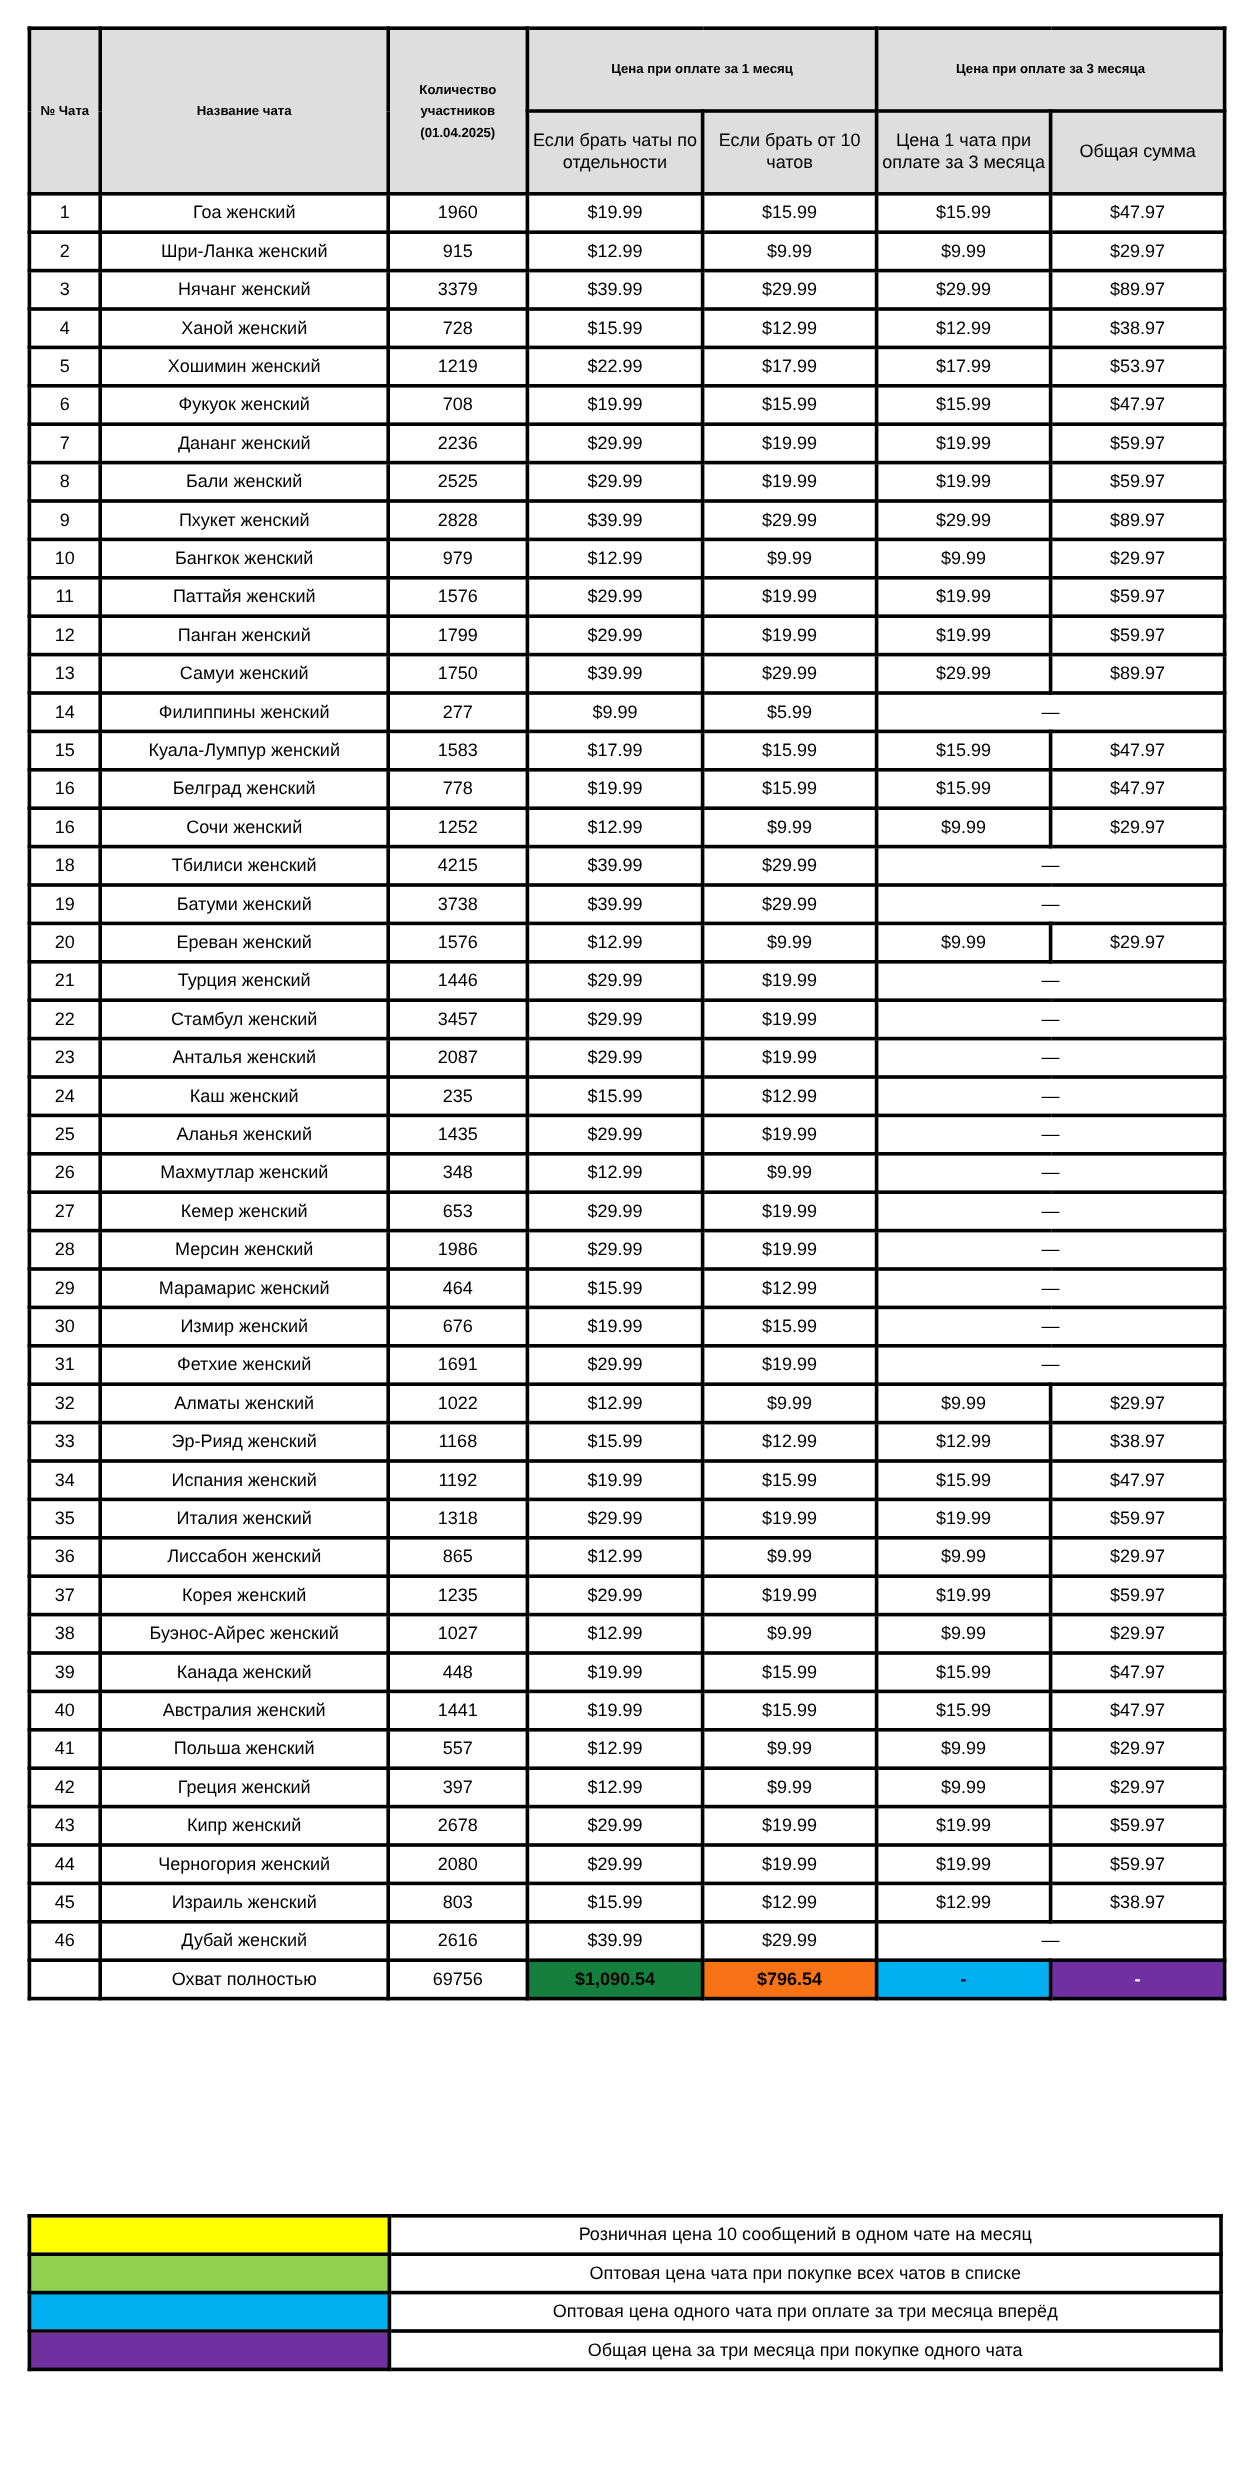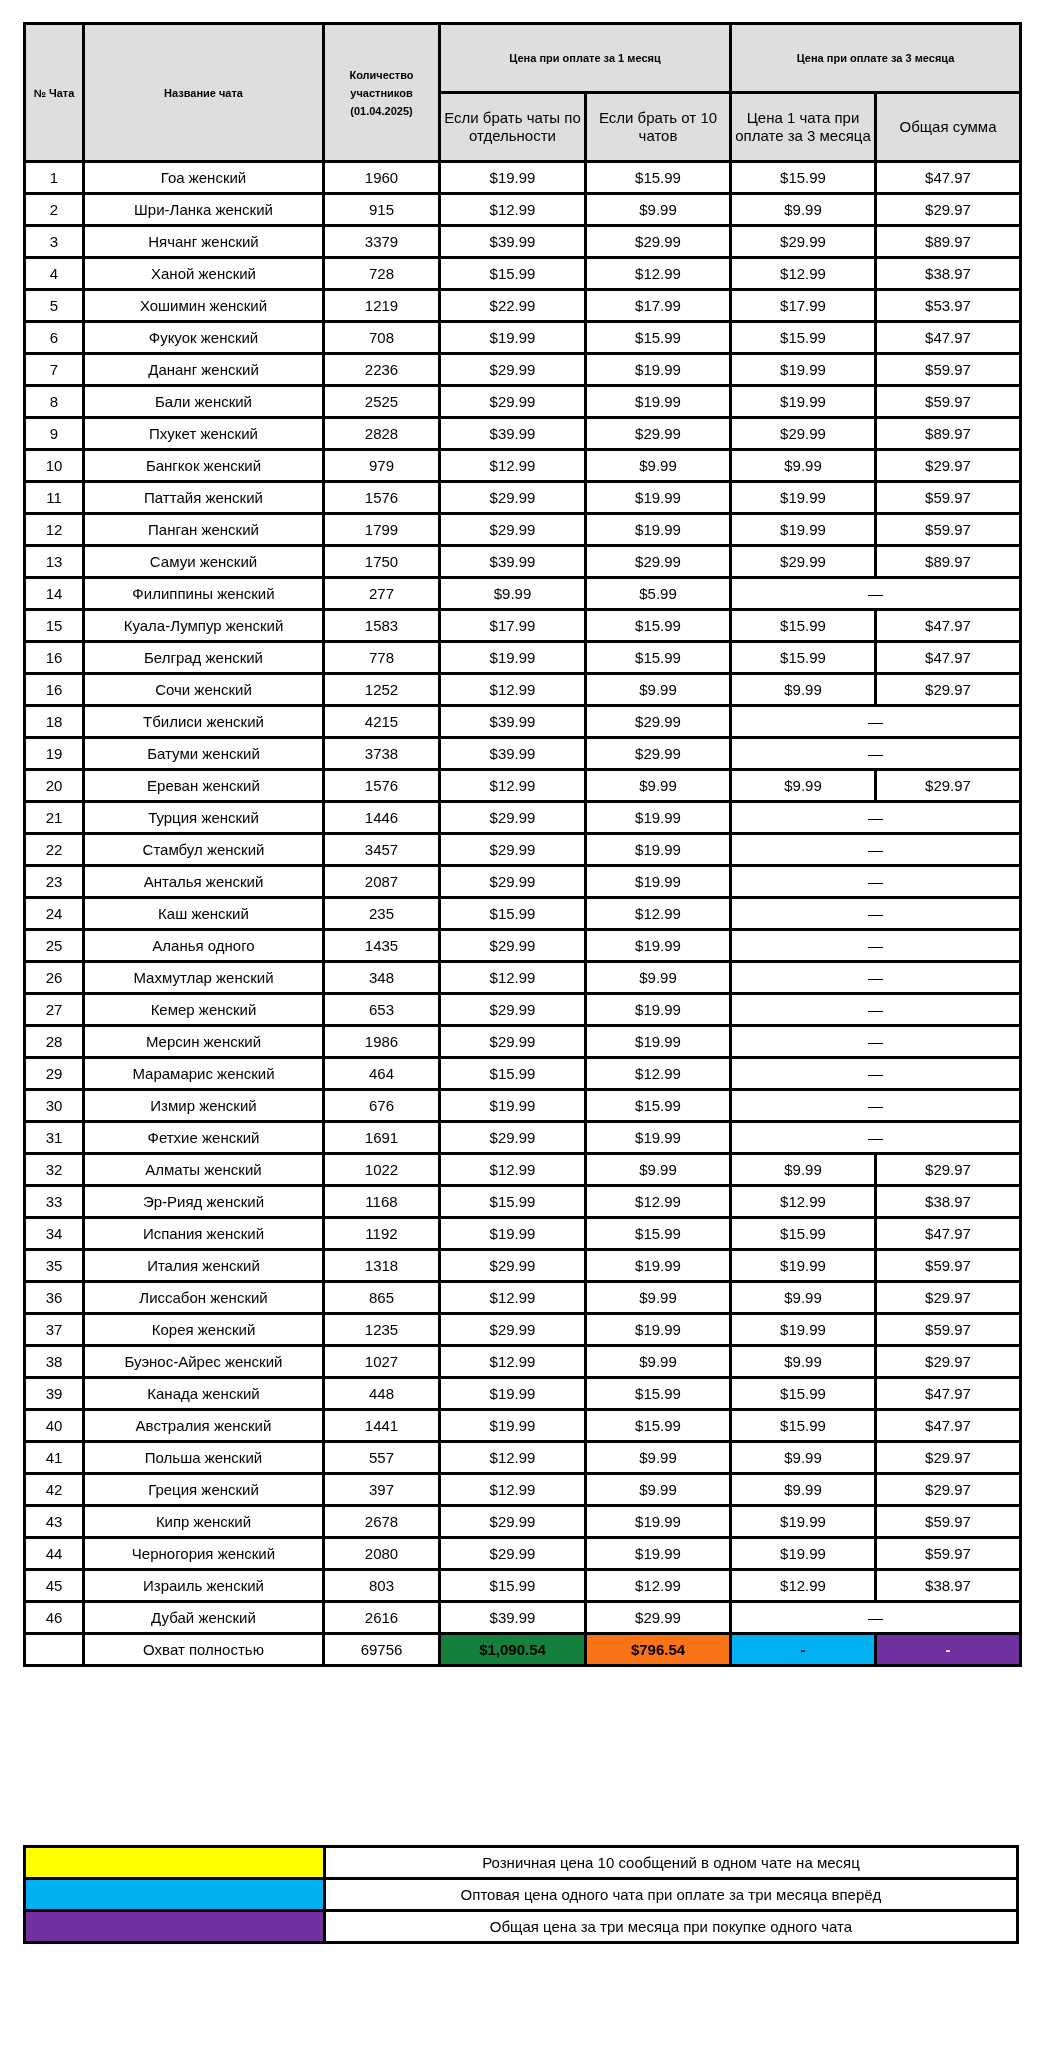--- a/index.html
+++ b/index.html
@@ -254,21 +254,21 @@
         <tr>
           <td>24</td>
           <td>Каш женский</td>
           <td>235</td>
           <td>$15.99</td>
           <td>$12.99</td>
           <td colspan="2">—</td>
         </tr>
         <tr>
           <td>25</td>
-          <td>Аланья одного</td>
+          <td>Аланья женский</td>
           <td>1435</td>
           <td>$29.99</td>
           <td>$19.99</td>
           <td colspan="2">—</td>
         </tr>
         <tr>
           <td>26</td>
           <td>Махмутлар женский</td>
           <td>348</td>
           <td>$12.99</td>
@@ -463,20 +463,24 @@
 </div>
 
 <div class="legend">
   <table>
     <tbody id="legend-body">
         <tr>
           <td class="swatch" style="background: rgb(255, 255, 0);"></td>
           <td>Розничная цена 10 сообщений в одном чате на месяц</td>
         </tr>
         <tr>
+          <td class="swatch" style="background: rgb(146, 208, 80);"></td>
+          <td>Оптовая цена чата при покупке всех чатов в списке</td>
+        </tr>
+        <tr>
           <td class="swatch" style="background: rgb(0, 176, 240);"></td>
           <td>Оптовая цена одного чата при оплате за три месяца вперёд</td>
         </tr>
         <tr>
           <td class="swatch" style="background: rgb(112, 48, 160);"></td>
           <td>Общая цена за три месяца при покупке одного чата</td>
         </tr>
       </tbody>
   </table>
 </div>

